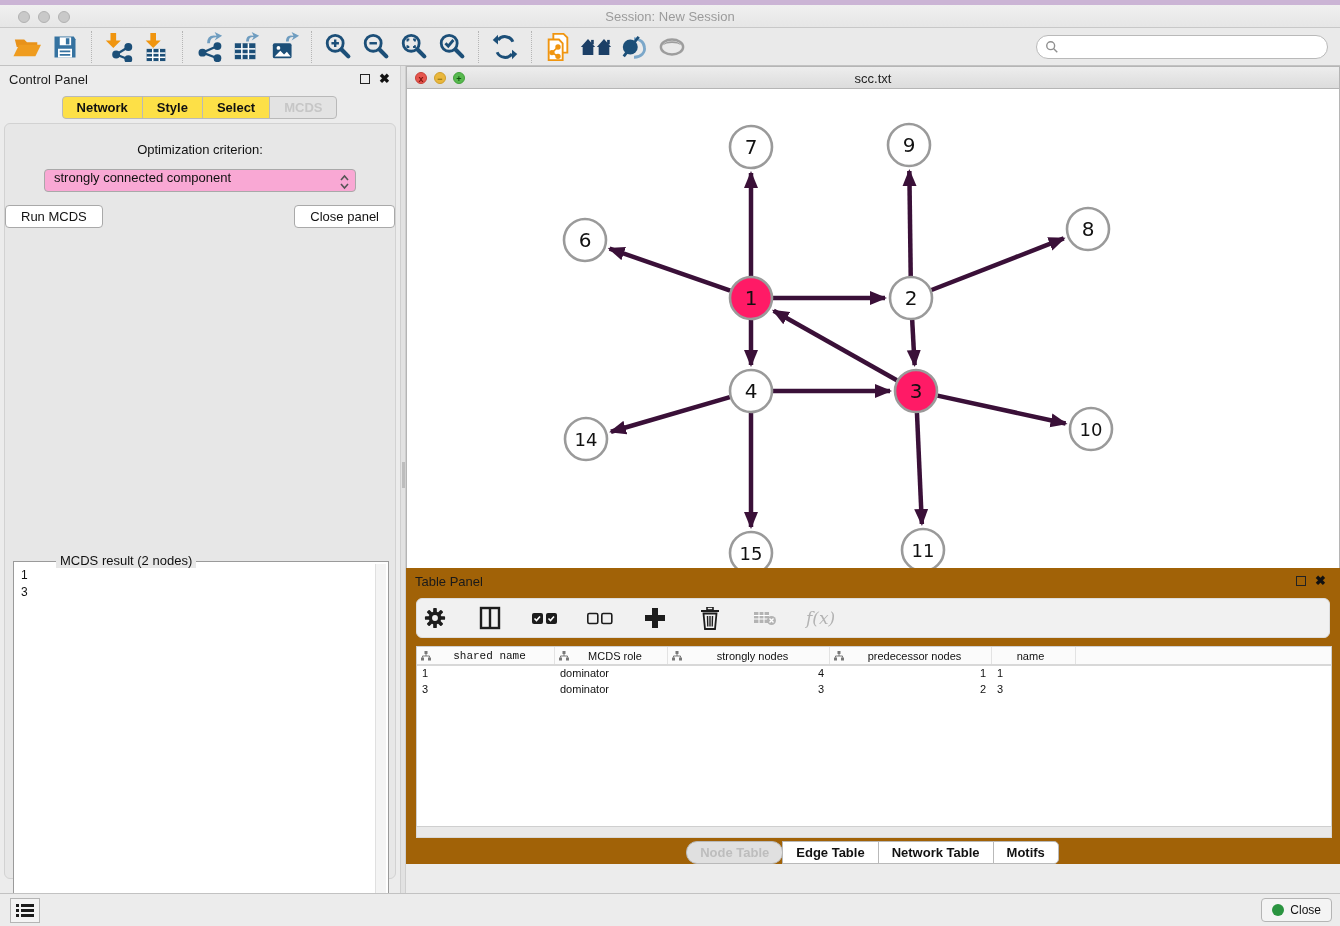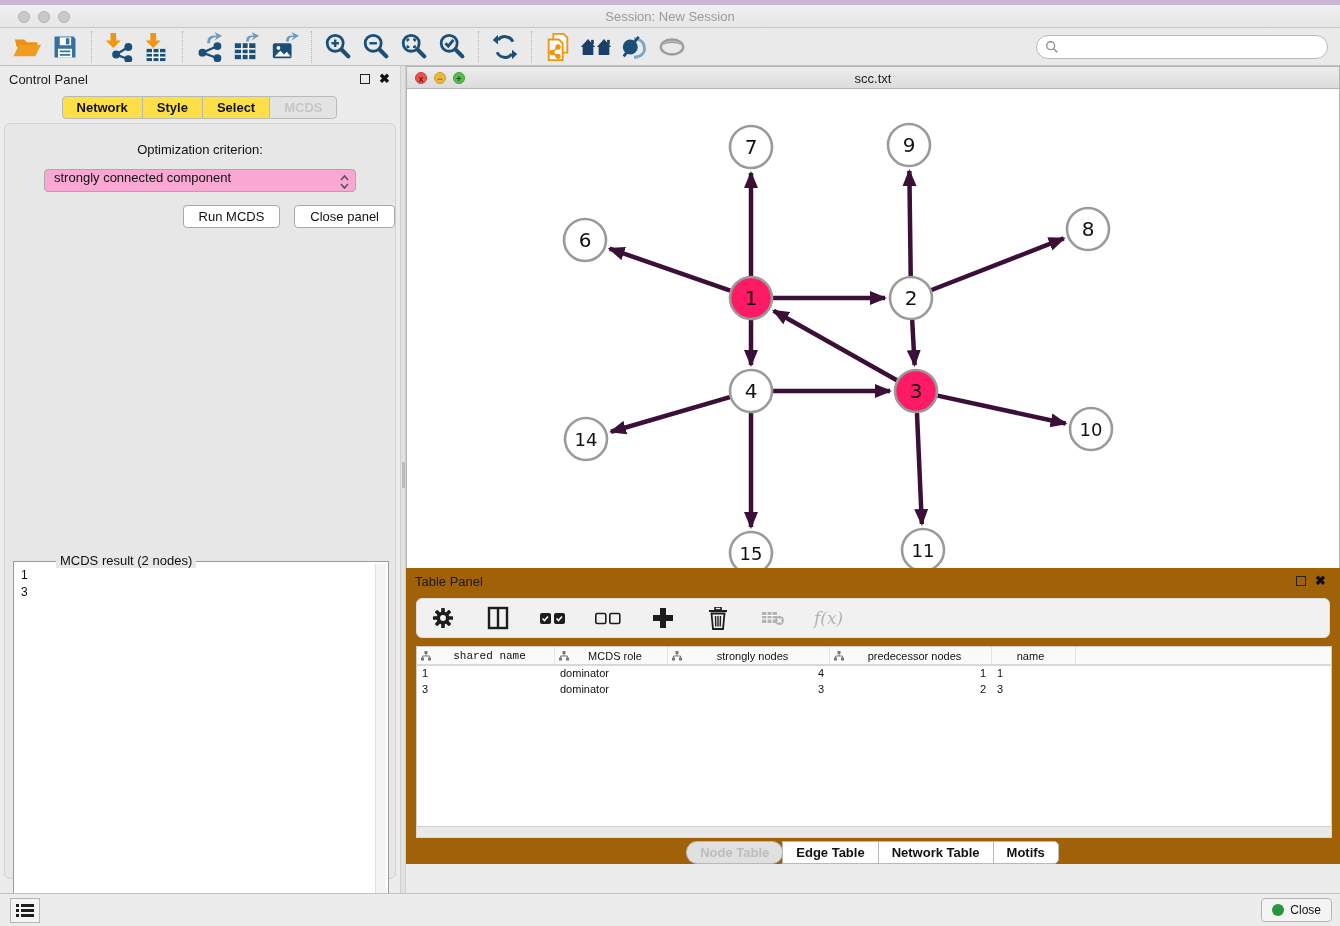--- a/index.html
+++ b/index.html
@@ -42,21 +42,21 @@
   .cp-tab:last-child { border-radius:0 4px 4px 0; }
   .cp-tab.active { background:#e3e3e3; color:#c6c6c6; }
 
   .cp-body { position:absolute; left:4px; top:57px; width:392px; height:756px;
     background:#e7e7e7; border:1px solid #d2d2d2; border-radius:6px; }
   .opt-label { margin-top:18px; text-align:center; font-size:13px; color:#111; }
   .combo { position:relative; margin:12px auto 0; width:312px; height:23px; background:#f9a8d4;
     border:1px solid #a9a9a9; border-radius:4px; font-size:13px; color:#111;
     display:flex; padding-left:9px; }
   .combo svg { position:absolute; right:6px; top:4px; }
-  .btn-row { display:flex; justify-content:flex-end; gap:14px; margin-top:13px; }
+  .btn-row { display:flex; justify-content:space-between; gap:14px; margin-top:13px; }
   .push-btn { background:#fff; border:1px solid #a9a9a9; border-radius:4px; font-size:13px;
     color:#111; padding:3px 15px; font-family:inherit; }
 
   .result-group { position:absolute; left:8px; top:437px; width:376px; height:378px; }
   .result-legend { position:absolute; left:8px; top:-8px; background:#e7e7e7; padding:0 4px;
     font-size:13px; color:#111; z-index:2;margin-left:35px; }
   .result-frame { position:absolute; inset:0; border:1px solid #9a9a9a; background:#fff; }
   .result-text { position:absolute; left:2px; top:2px; right:14px; bottom:2px; background:#fff;
     font-size:12px; color:#111; padding:3px 0 0 5px; white-space:pre-line; line-height:17px; }
   .result-scroll { position:absolute; right:2px; top:2px; width:11px; bottom:2px;
@@ -80,21 +80,21 @@
     text-align:center; line-height:12px; }
   .light.red { background:#e6554d; border:1px solid #c64038; color:#7d120d; }
   .light.yellow { background:#e9b73c; border:1px solid #cf9f2d; color:#8a6a0a; }
   .light.green { background:#57b94e; border:1px solid #43a03b; color:#14530f; }
   .net-title .ntext { position:absolute; width:100%; top:4px; text-align:center; font-size:13px; color:#222; }
   .canvas { position:relative; width:932px; height:502px; background:#fff; }
 
   
   .table-panel { position:absolute; left:406px; top:502px; width:934px; height:296px; background:#a16207; }
   .tp-toolbar { position:absolute; left:10px; top:30px; width:914px; height:40px; background:#f1f1f1;
-    border:1px solid #dedede; border-radius:6px; display:flex; align-items:center; padding-left:12px; gap:27px; }
+    border:1px solid #dedede; border-radius:6px; display:flex; align-items:center; padding-left:4px; gap:27px; }
   .tp-ic { width:28px; height:28px; display:flex; align-items:center; justify-content:center; }
   .fx-label { font-family:"DejaVu Serif", serif; font-style:italic; font-size:17px; color:#b3b3b3; }
 
   .tbl { position:absolute; left:10px; top:78px; width:916px; height:181px; background:#fff;
     border:1px solid #cfcfcf; overflow:hidden; }
   .tbl-head { display:flex; height:19px; border-bottom:2px solid #d8d8d8; background:#fbfbfb; }
   .th { display:flex; align-items:center; font-size:11px; color:#111; border-right:1px solid #e3e3e3;
     padding-left:4px; gap:4px; justify-content:flex-start; position:relative; }
   .th .th-label { flex:1; text-align:center; padding-right:10px; }
   .tbl-row { display:flex; height:16px; font-size:11px; color:#111; }

